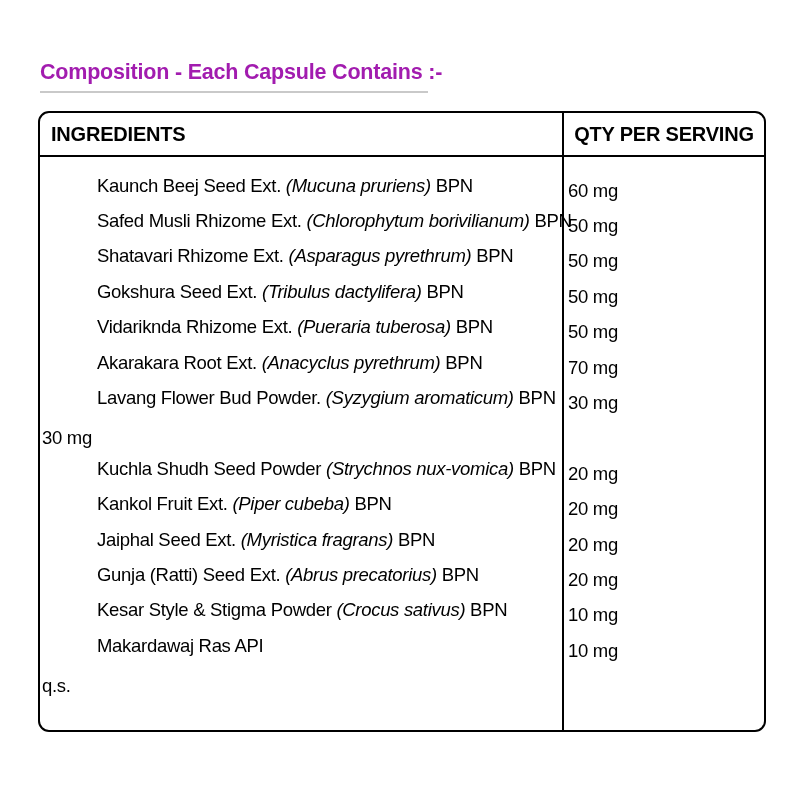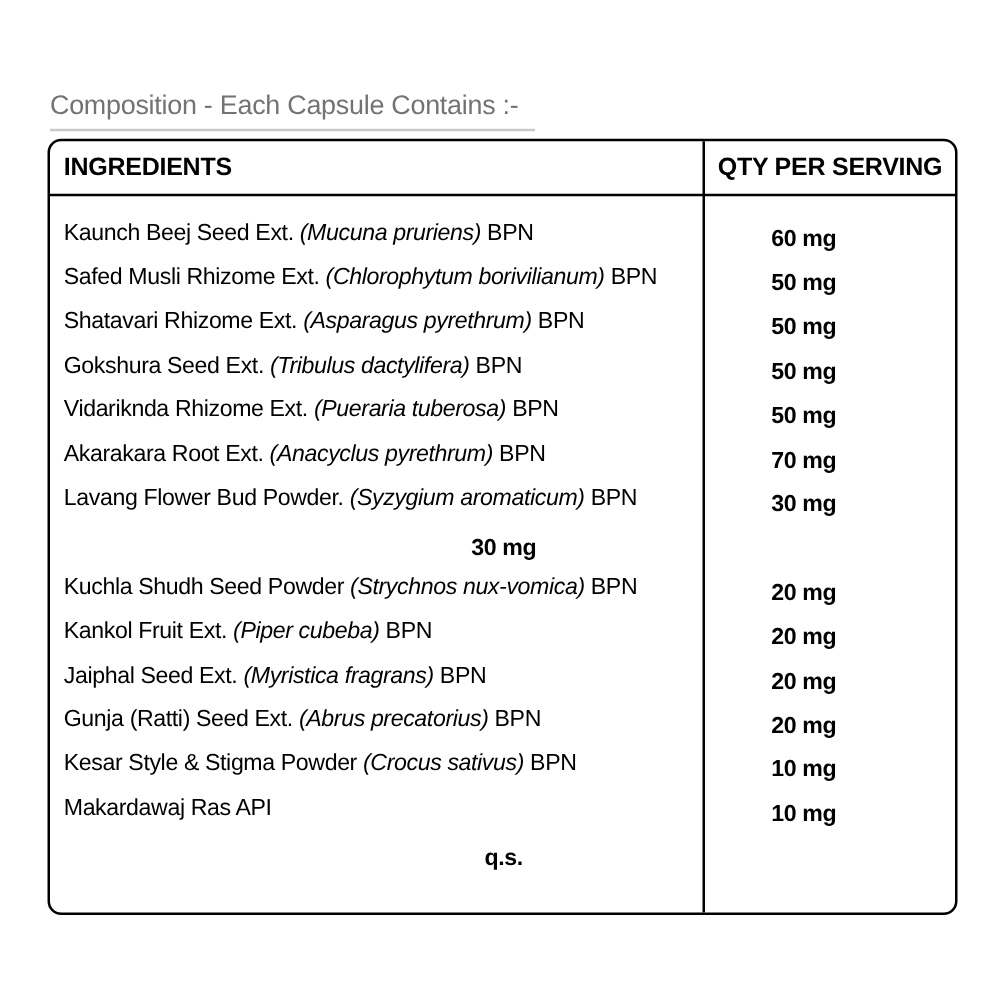--- a/index.html
+++ b/index.html
@@ -17,26 +17,25 @@
     height: 800px;
     background: #ffffff;
   }
   .title-wrap {
     position: absolute;
     top: 60px;
     left: 40px;
   }
   .page-title {
     font-size: 21.5px;
-    font-weight: normal;
+    font-weight: bold;
     letter-spacing: -0.2px;
-    color: #737373;
+    color: #a21caf;
     line-height: 25px;
     white-space: nowrap;
-    margin-top: 12px;
   }
   .title-underline {
     width: 388px;
     height: 2px;
     background: #c9c9c9;
     margin-top: 6px;
   }
   .comp-table {
     position: absolute;
     left: 38px;
@@ -89,26 +88,25 @@
   }
   .td {
     white-space: nowrap;
     font-size: 18.5px;
     letter-spacing: -0.3px;
   }
   .td-ing {
     width: 480px;
     padding-left: 11px;
     overflow: visible;
+    margin-left: 46px;
   }
   .td-qty {
     flex: 1;
-    text-align: center;
     padding-left: 2px;
-    font-weight: bold;
   }
   .td-qty .qty-text {
     display: inline-block;
     transform: translateY(5px);
   }
   .ing-latin { font-style: italic; }
 </style>
 </head>
 <body>
 

